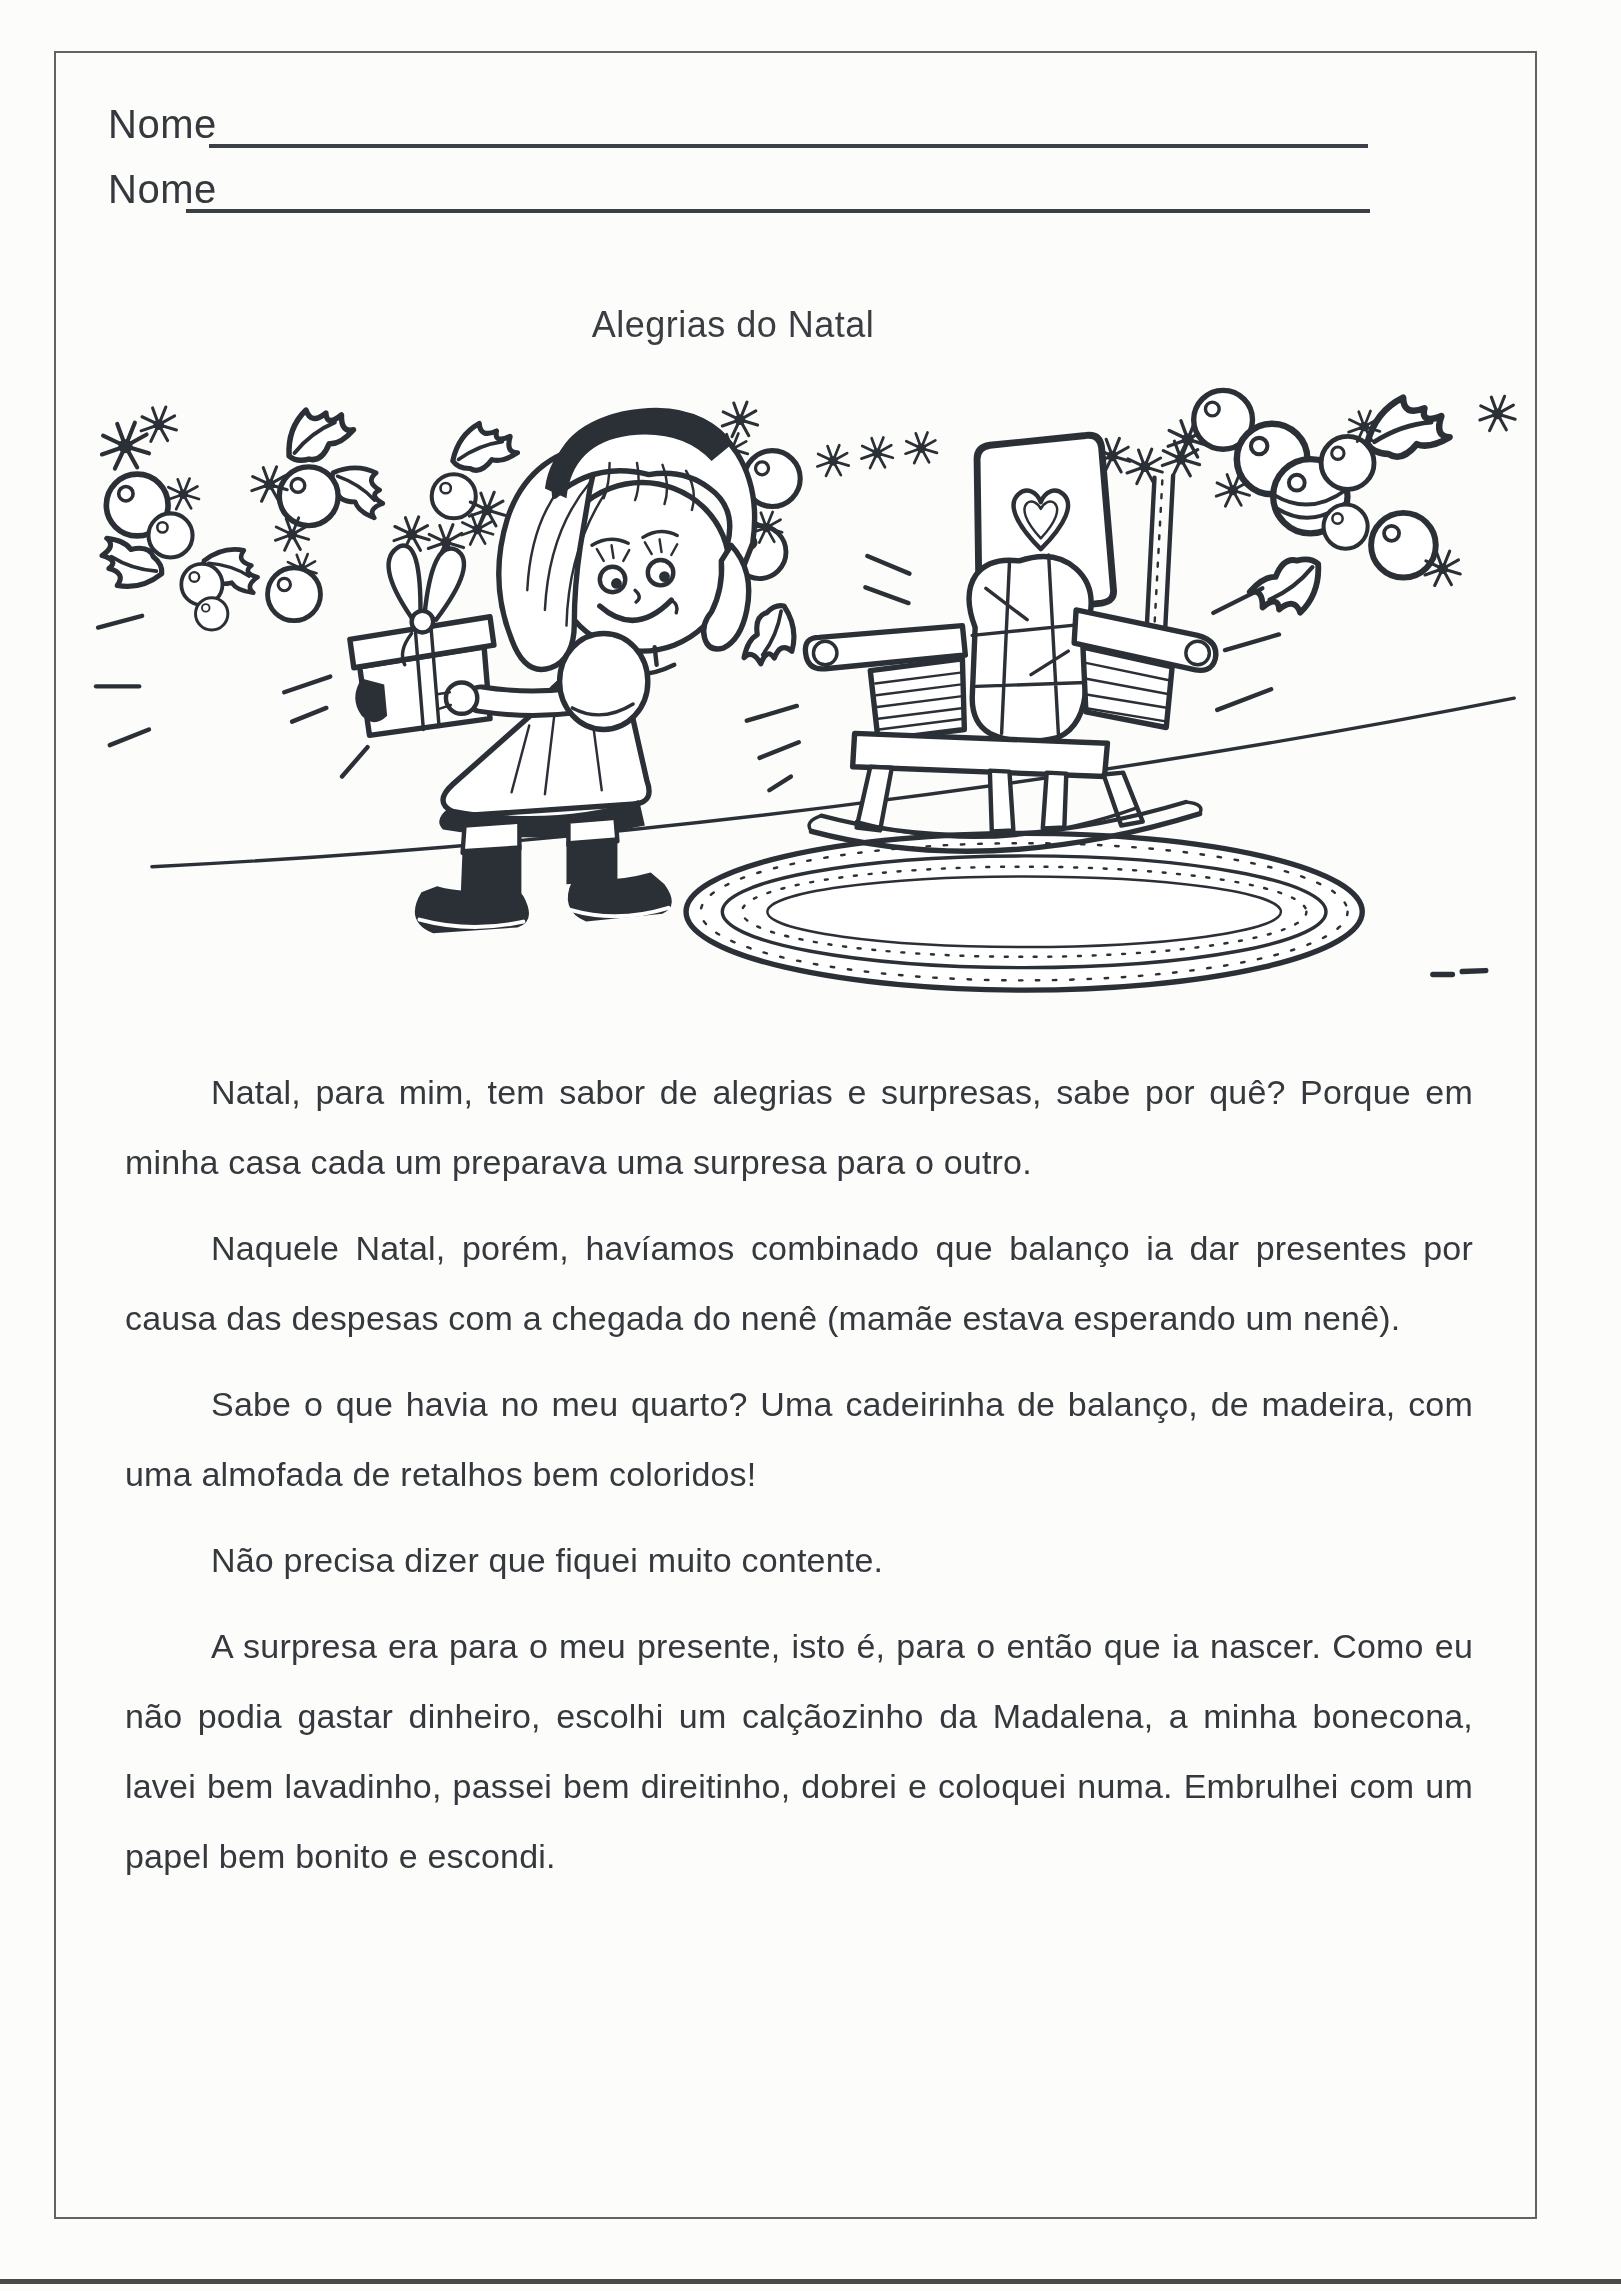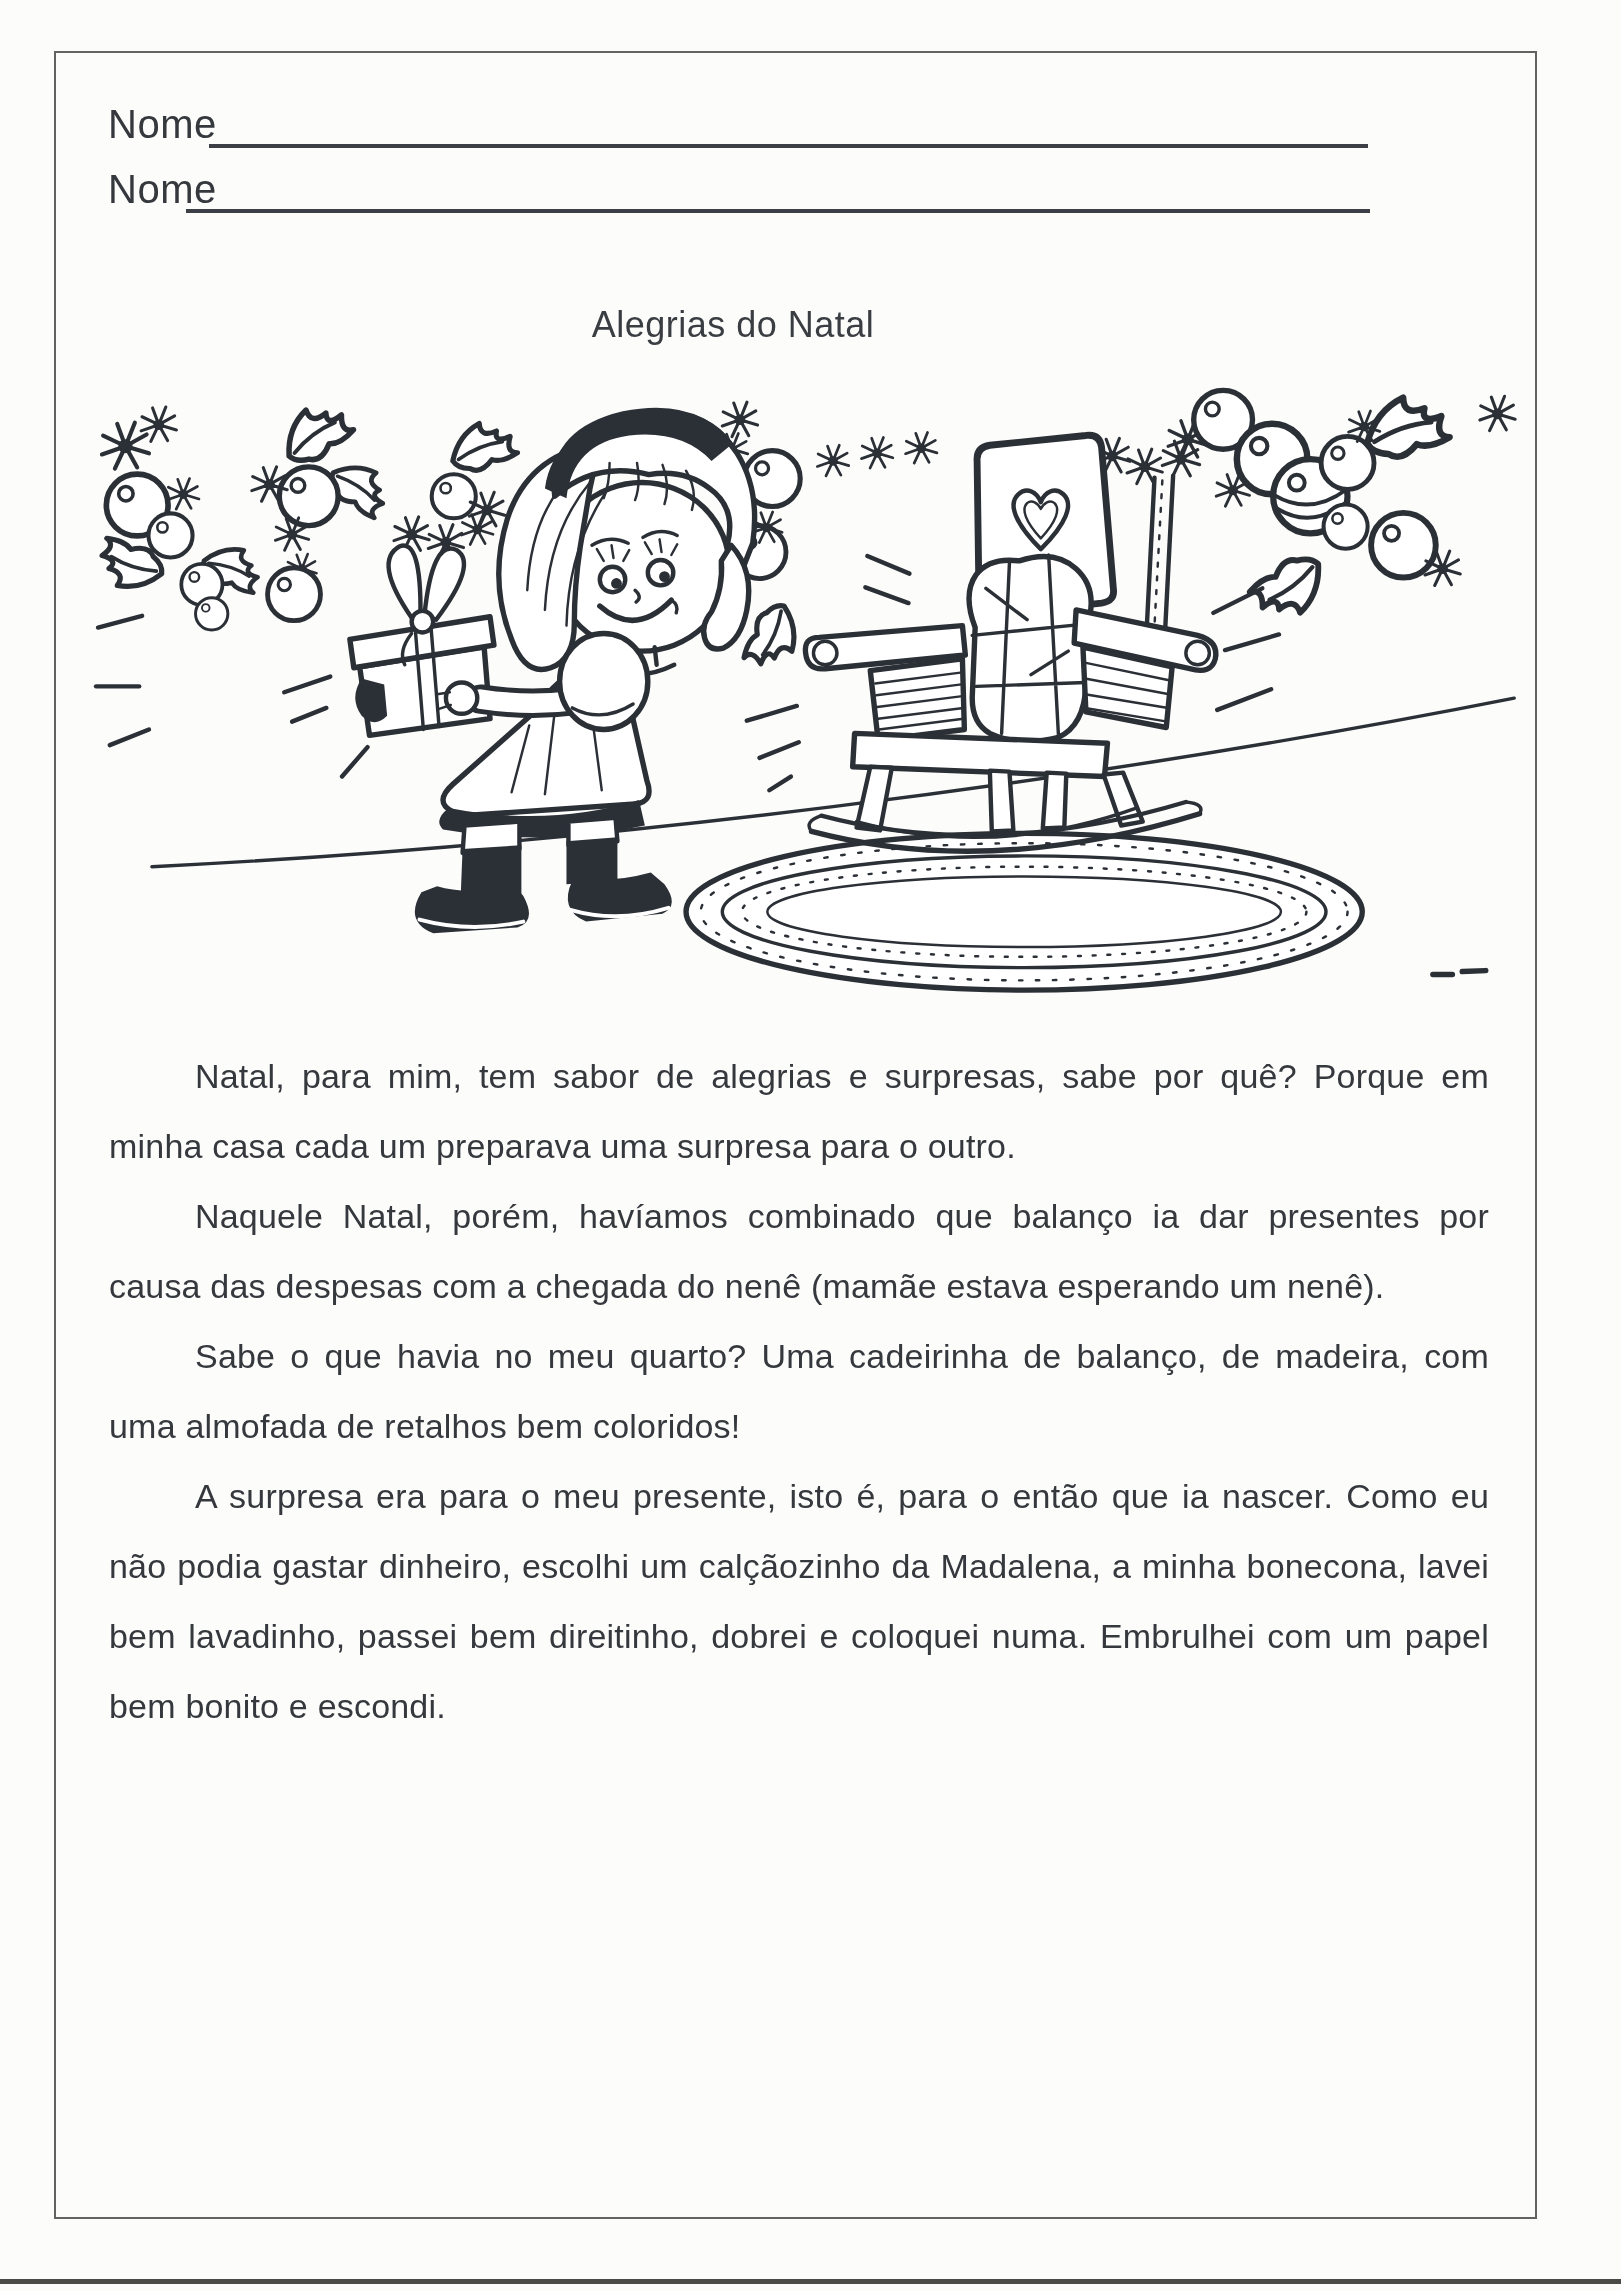--- a/index.html
+++ b/index.html
@@ -28,21 +28,21 @@
   .rule{position:absolute;height:3.9px;background:#3c3f45;}
   .doc-title{
     position:absolute;left:0;top:304px;width:1466px;
     text-align:center;font-size:36px;color:#3a3d42;letter-spacing:0.5px;
   }
   .story{
     position:absolute;left:109px;top:1041px;width:1380px;
     font-size:34px;line-height:70px;color:var(--text);
     text-align:justify;letter-spacing:0.2px;
   }
-  .story p{margin:0;text-indent:86px;}
+  .story p{margin:16px;text-indent:86px;}
   svg.illustration{position:absolute;left:0;top:0;width:1621px;height:2292px;}
   
   .l2{fill:none;stroke:var(--ink);stroke-width:2.5;stroke-linecap:round;stroke-linejoin:round}
   .l3{fill:none;stroke:var(--ink);stroke-width:3.5;stroke-linecap:round;stroke-linejoin:round}
   .l4{fill:none;stroke:var(--ink);stroke-width:4.5;stroke-linecap:round;stroke-linejoin:round}
   .l5{fill:none;stroke:var(--ink);stroke-width:5.5;stroke-linecap:round;stroke-linejoin:round}
   .f3{fill:#fff;stroke:var(--ink);stroke-width:3.5;stroke-linejoin:round}
   .f4{fill:#fff;stroke:var(--ink);stroke-width:4.5;stroke-linejoin:round}
   .f5{fill:#fff;stroke:var(--ink);stroke-width:5.5;stroke-linejoin:round}
   .f7{fill:#fff;stroke:var(--ink);stroke-width:7;stroke-linejoin:round}
@@ -274,17 +274,18 @@
     <path d="M1297 703 L1242 724"></path>
   </g>
 
   <path class="l5" d="M1462 994 L1482 994 M1492 991 L1516 990" stroke-width="7"></path>
 </svg>
 
 <div class="story">
   <p>Natal, para mim, tem sabor de alegrias e surpresas, sabe por quê? Porque em minha casa cada um preparava uma surpresa para o outro.</p>
   <p>Naquele Natal, porém, havíamos combinado que balanço ia dar presentes por causa das despesas com a chegada do nenê (mamãe estava esperando um nenê).</p>
   <p>Sabe o que havia no meu quarto? Uma cadeirinha de balanço, de madeira, com uma almofada de retalhos bem coloridos!</p>
+  <p>Não precisa dizer que fiquei muito contente.</p>
   <p>A surpresa era para o meu presente, isto é, para o então que ia nascer. Como eu não podia gastar dinheiro, escolhi um calçãozinho da Madalena, a minha bonecona, lavei bem lavadinho, passei bem direitinho, dobrei e coloquei numa. Embrulhei com um papel bem bonito e escondi.</p>
 </div>
 
 <div class="scan-edge"></div>
 
 
 </body></html>

